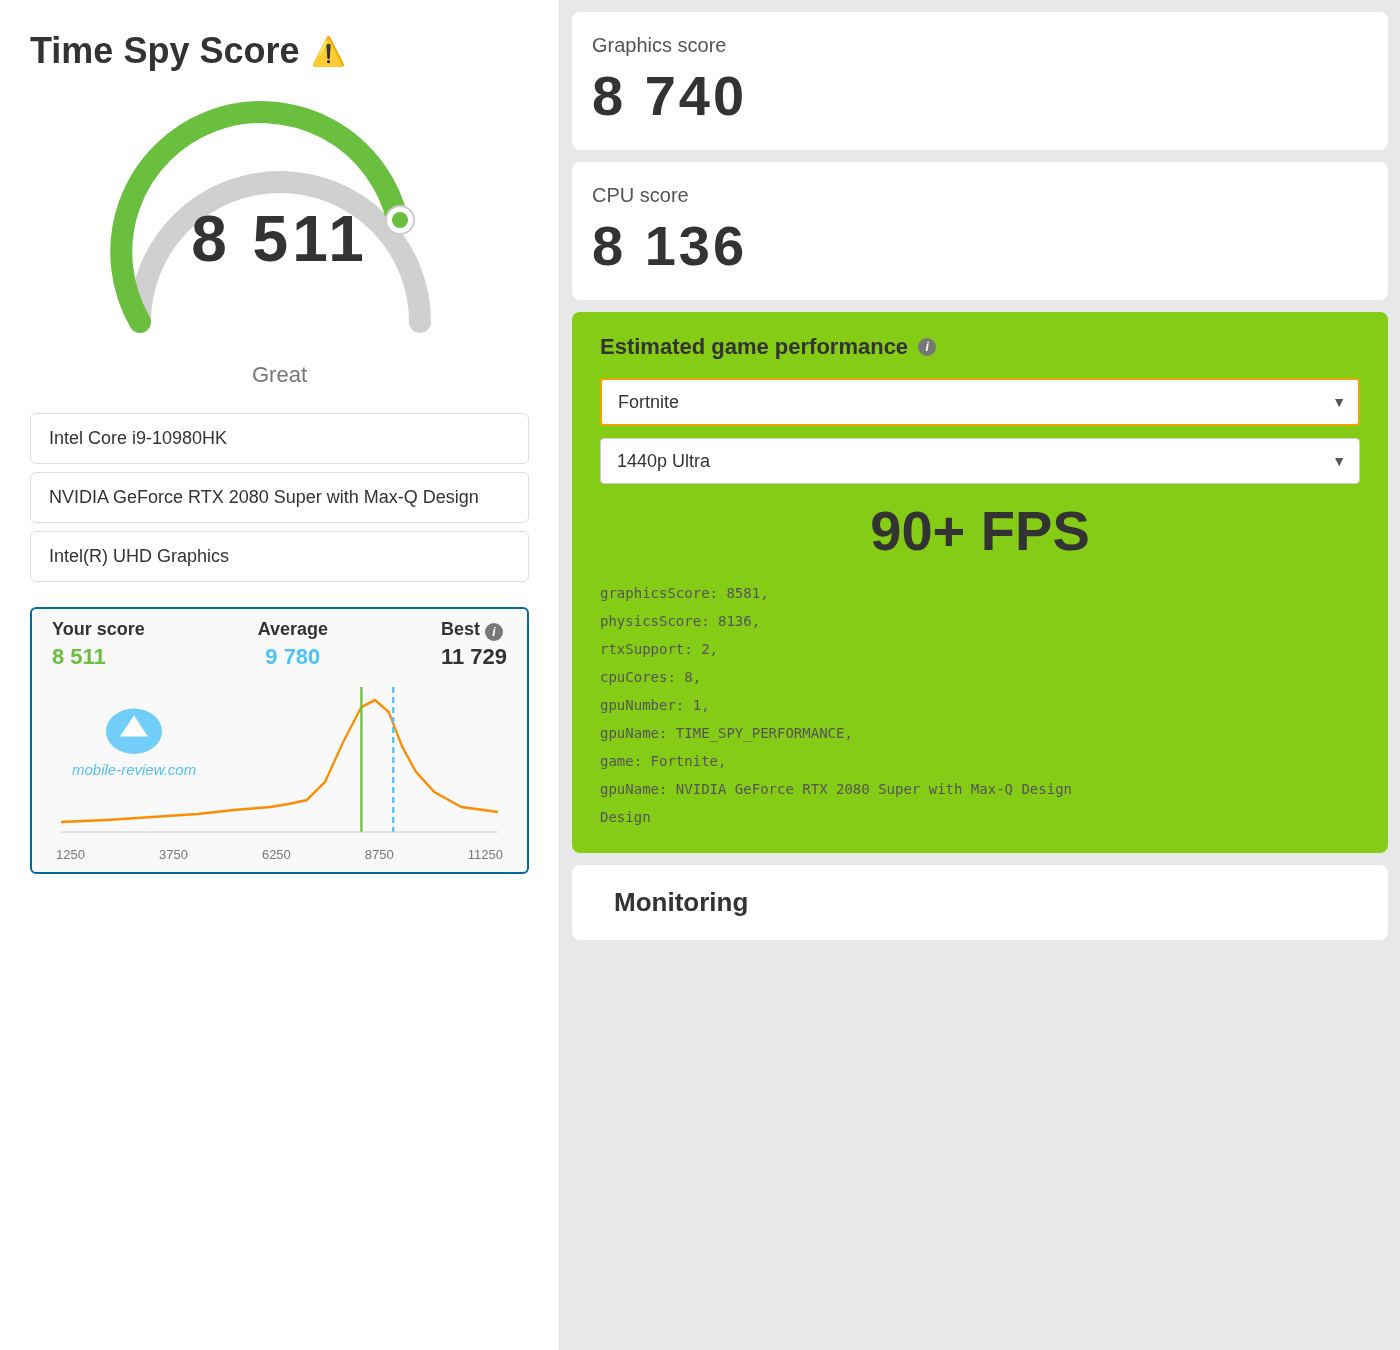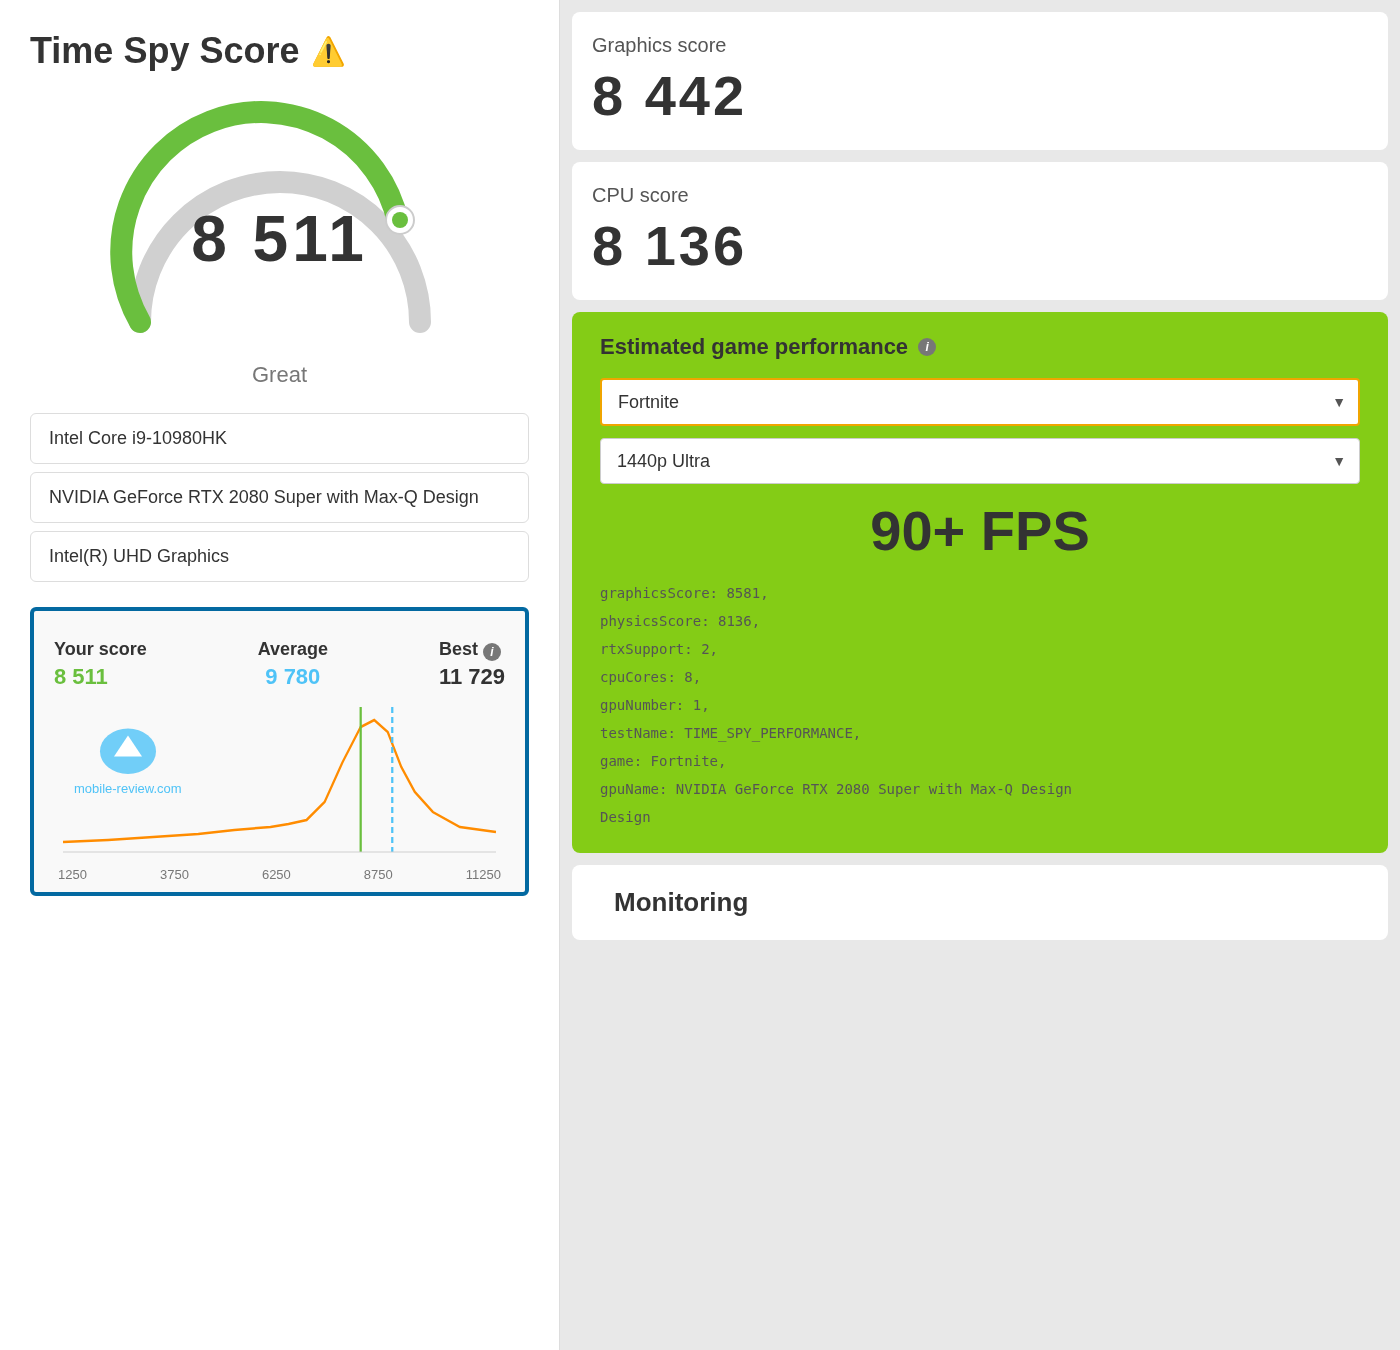--- a/index.html
+++ b/index.html
@@ -78,23 +78,23 @@
       border: 1px solid #ddd;
       border-radius: 6px;
       padding: 14px 18px;
       font-size: 18px;
       color: #333;
     }
 
     
     .score-comparison {
       background: #f9f9f9;
-      border: 4px solid #0369a1;
+      border: 2px solid #0369a1;
       border-radius: 6px;
-      padding: 28px 20px 10px 20px;
+      padding: 10px 20px 10px 20px;
     }
     .score-row {
       display: flex;
       justify-content: space-between;
       align-items: flex-start;
       margin-bottom: 12px;
     }
     .score-col {
       display: flex;
       flex-direction: column;
@@ -149,23 +149,24 @@
       top: 20px;
       display: flex;
       flex-direction: column;
       align-items: center;
     }
     .watermark-logo {
       width: 70px;
       height: 55px;
     }
     .watermark-text {
-      font-size: 13px;
+      font-size: 15px;
       color: #4fc3f7;
       margin-top: 4px;
+      font-style: italic;
     }
 
     
     .right-panel {
       flex: 1;
       background: #e8e8e8;
       display: flex;
       flex-direction: column;
       gap: 12px;
       padding: 12px;
@@ -346,21 +347,21 @@
         <span style="font-size:13px;color:#777;">11250</span>
       </div>
     </div>
   </div>
 </div>
 
 <div class="right-panel">
 
   <div class="score-card">
     <div class="score-card-label">Graphics score</div>
-    <div class="score-card-value">8 442</div>
+    <div class="score-card-value">8 740</div>
   </div>
 
   <div class="score-card">
     <div class="score-card-label">CPU score</div>
     <div class="score-card-value">8 136</div>
   </div>
 
   <div class="game-perf-card">
     <div class="game-perf-header">
       <span class="game-perf-title">Estimated game performance</span>
@@ -386,21 +387,21 @@
     </div>
 
     <div class="fps-value">90+ FPS</div>
 
     <div class="perf-data">
       <span>graphicsScore: 8581,</span>
       <span>physicsScore: 8136,</span>
       <span>rtxSupport: 2,</span>
       <span>cpuCores: 8,</span>
       <span>gpuNumber: 1,</span>
-      <span>testName: TIME_SPY_PERFORMANCE,</span>
+      <span>gpuName: TIME_SPY_PERFORMANCE,</span>
       <span>game: Fortnite,</span>
       <span>gpuName: NVIDIA GeForce RTX 2080 Super with Max-Q Design</span>
       <span>Design</span>
     </div>
   </div>
 
   <div class="monitoring-card">
     <div class="monitoring-title">Monitoring</div>
   </div>
 

